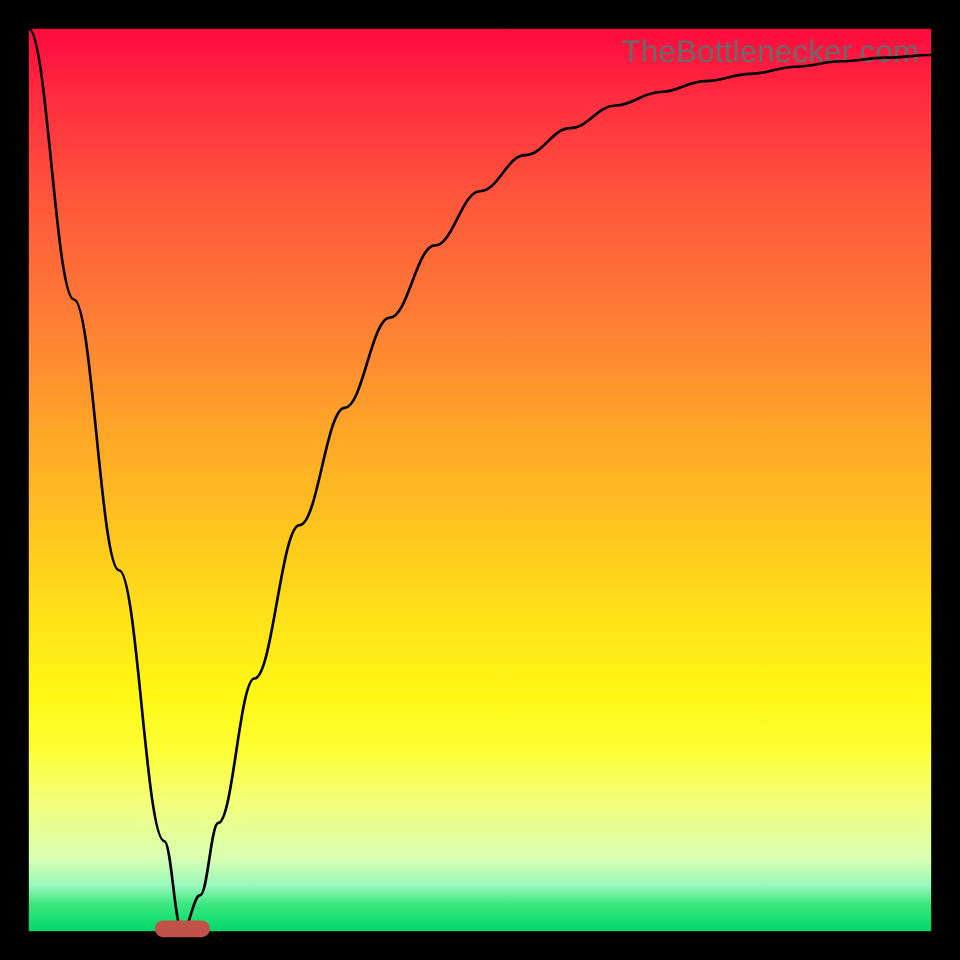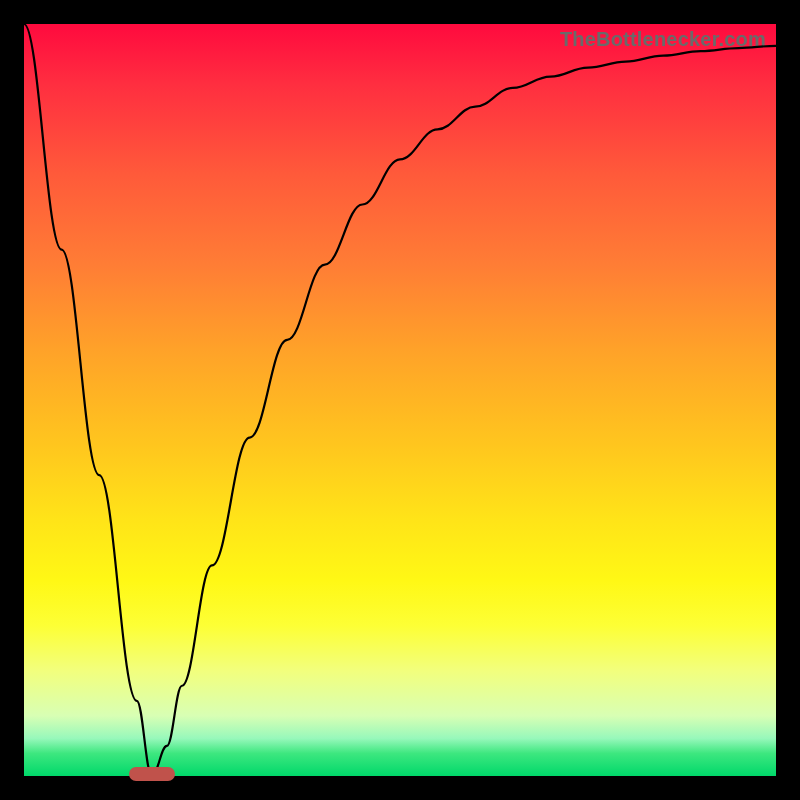--- a/index.html
+++ b/index.html
@@ -39,22 +39,22 @@
       #97f8bb 95%,
       #3de77f 97%,
       #00d86a 100%
     );
   }
   .watermark {
     position: absolute;
     top: 4px;
     right: 10px;
     color: #6a6a6a;
-    font-size: 20px;
-    font-weight: 700;
+    font-size: 26px;
+    font-weight: 400;
     letter-spacing: 0.2px;
     user-select: none;
   }
   svg.curves {
     position: absolute;
     left: 0;
     top: 0;
     width: 752px;
     height: 752px;
     overflow: visible;

